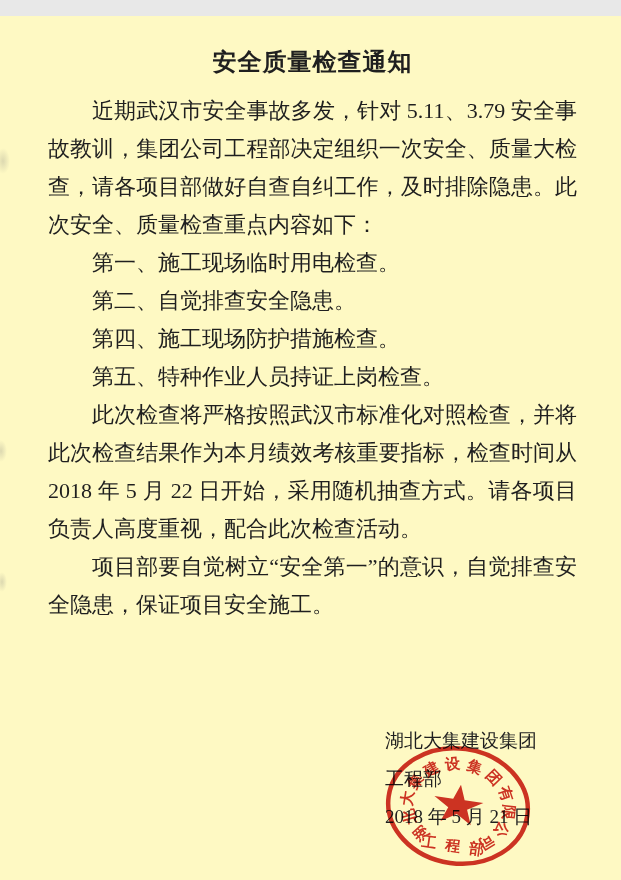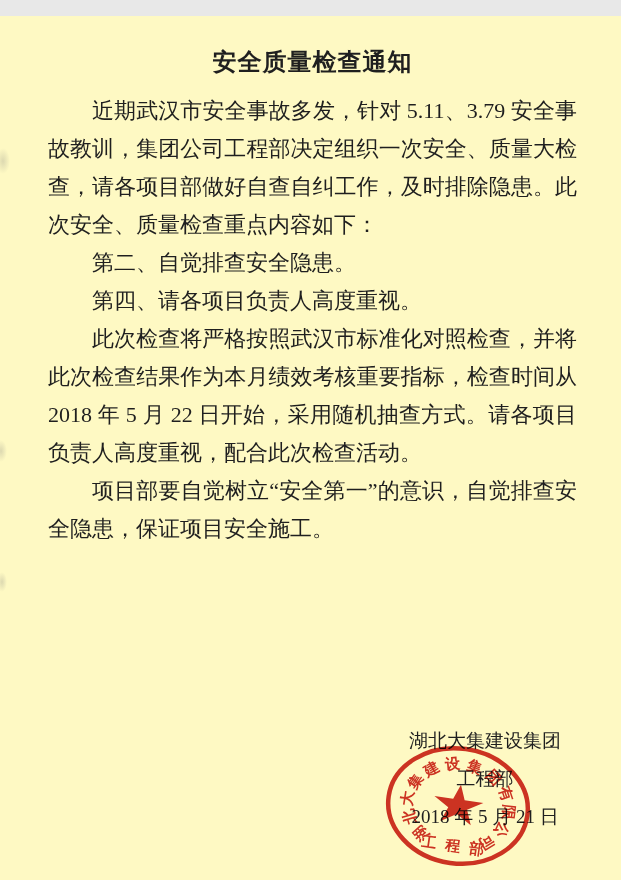--- a/index.html
+++ b/index.html
@@ -34,21 +34,21 @@
   }
   .list-line{
     margin:0;
     text-indent:2em;
     white-space:nowrap;
   }
   .signature{
     position:absolute;
     left:385px;top:706px;
     width:200px;
-    text-align:center;
+    text-align:left;
     font-size:19px;
     line-height:38px;
     white-space:nowrap;
   }
   .signature div{height:38px;}
   .stamp{
     position:absolute;
     left:381px;top:726px;
     width:154px;height:130px;
     mix-blend-mode:multiply;
@@ -82,22 +82,24 @@
 
 <div class="page">
 
   <div class="scan-artifact artifact-1"></div>
   <div class="scan-artifact artifact-2"></div>
   <div class="scan-artifact artifact-3"></div>
 
   <div class="doc bodytext">
     <h1 class="title">安全质量检查通知</h1>
     <p class="para">近期武汉市安全事故多发，针对 5.11、3.79 安全事故教训，集团公司工程部决定组织一次安全、质量大检查，请各项目部做好自查自纠工作，及时排除隐患。此次安全、质量检查重点内容如下：</p>
+    <p class="list-line">第一、施工现场临时用电检查。</p>
     <p class="list-line">第二、自觉排查安全隐患。</p>
-    <p class="list-line">第四、请各项目负责人高度重视。</p>
+    <p class="list-line">第四、施工现场防护措施检查。</p>
+    <p class="list-line">第五、特种作业人员持证上岗检查。</p>
     <p class="para">此次检查将严格按照武汉市标准化对照检查，并将此次检查结果作为本月绩效考核重要指标，检查时间从 2018 年 5 月 22 日开始，采用随机抽查方式。请各项目负责人高度重视，配合此次检查活动。</p>
     <p class="para">项目部要自觉树立“安全第一”的意识，自觉排查安全隐患，保证项目安全施工。</p>
   </div>
 
   <div class="signature">
     <div>湖北大集建设集团</div>
     <div>工程部</div>
     <div>2018 年 5 月 21 日</div>
   </div>
 

